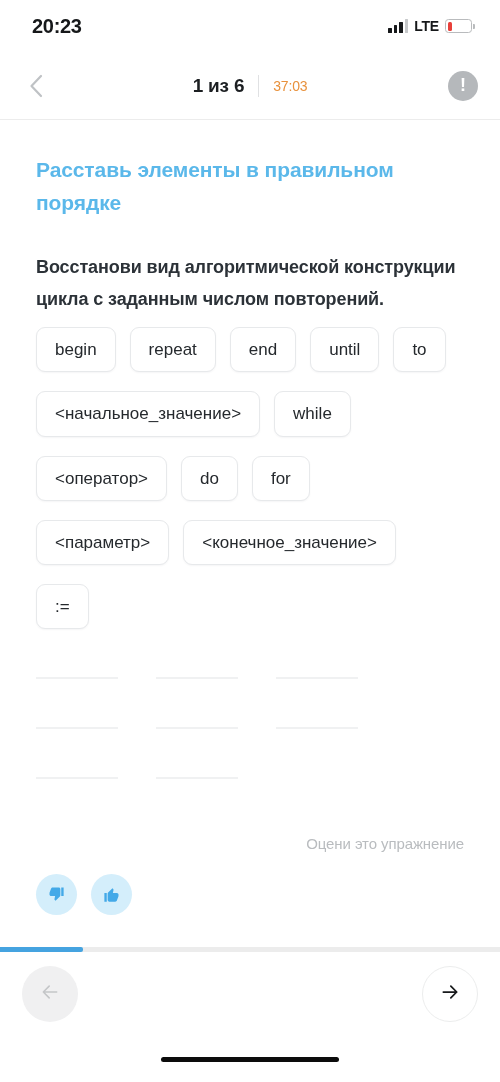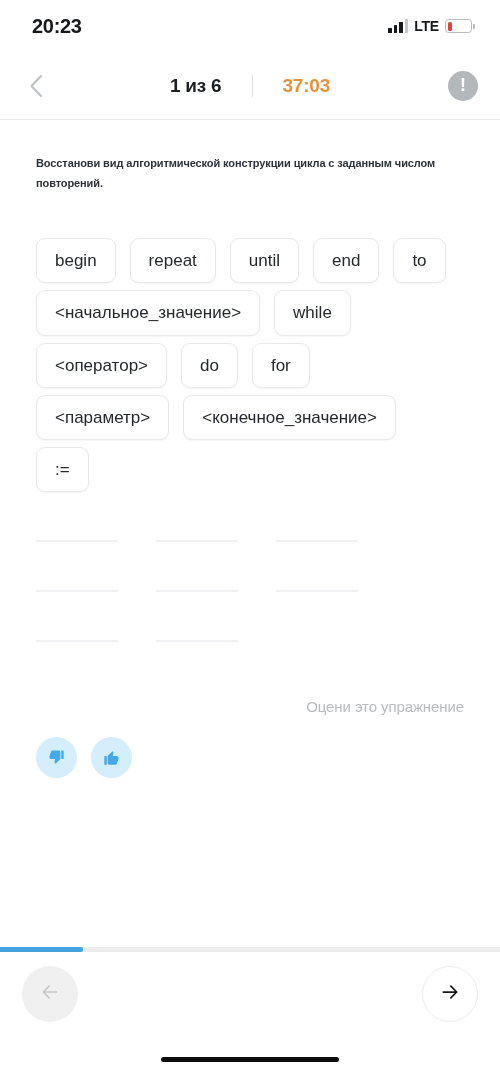--- a/index.html
+++ b/index.html
@@ -98,36 +98,36 @@
     display:flex; align-items:center; justify-content:center;
     cursor:pointer;
   }
   .back-chevron svg { display:block; }
   .header-center {
     position:absolute;
     left:0; right:0;
     display:flex;
     align-items:center;
     justify-content:center;
-    gap:30px;
+    gap:14px;
     pointer-events:none;
   }
   .progress-count {
     font-size:19px;
     font-weight:bold;
     color:#1c1f22;
     letter-spacing:-0.2px;
   }
   .header-divider {
     width:1px; height:22px;
     background:#e0e1e3;
   }
   .timer {
-    font-size:19px;
-    font-weight:bold;
+    font-size:14px;
+    font-weight:normal;
     color:#e8913c;
     letter-spacing:-0.2px;
   }
   .info-button {
     margin-left:auto;
     width:30px; height:30px;
     border-radius:50%;
     background:#b5b8bb;
     display:flex;
     align-items:center;
@@ -154,33 +154,33 @@
   .task-title {
     font-size:21px;
     font-weight:bold;
     color:#5bb8ea;
     line-height:1.55;
     letter-spacing:-0.1px;
     margin-bottom:32px;
   }
 
   .task-prompt {
-    font-size:11px;
+    font-size:18px;
     font-weight:bold;
     color:#2c3238;
     line-height:1.78;
     letter-spacing:-0.1px;
-    margin-bottom:45px;
+    margin-bottom:12px;
   }
 
   
   .chip-pool {
     display:flex;
     flex-wrap:wrap;
-    gap:7px 14px;
+    gap:19px 14px;
     margin-bottom:18px;
     max-width:420px;
   }
   .chip {
     background:#ffffff;
     border:1px solid #e7e9eb;
     border-radius:9px;
     padding:11px 18px;
     font-size:17px;
     color:#25292d;
@@ -322,28 +322,29 @@
       <div class="timer">37:03</div>
     </div>
 
     <div class="info-button">
       <span>!</span>
     </div>
   </div>
 
   <div class="content">
 
+    <div class="task-title">Расставь элементы в правильном порядке</div>
 
     <div class="task-prompt">Восстанови вид алгоритмической конструкции цикла с заданным числом повторений.</div>
 
     <div class="chip-pool">
       <div class="chip">begin</div>
       <div class="chip">repeat</div>
+      <div class="chip">end</div>
       <div class="chip">until</div>
-      <div class="chip">end</div>
       <div class="chip">to</div>
       <div class="chip">&lt;начальное_значение&gt;</div>
       <div class="chip">while</div>
       <div class="chip">&lt;оператор&gt;</div>
       <div class="chip">do</div>
       <div class="chip">for</div>
       <div class="chip">&lt;параметр&gt;</div>
       <div class="chip">&lt;конечное_значение&gt;</div>
       <div class="chip">:=</div>
     </div>

